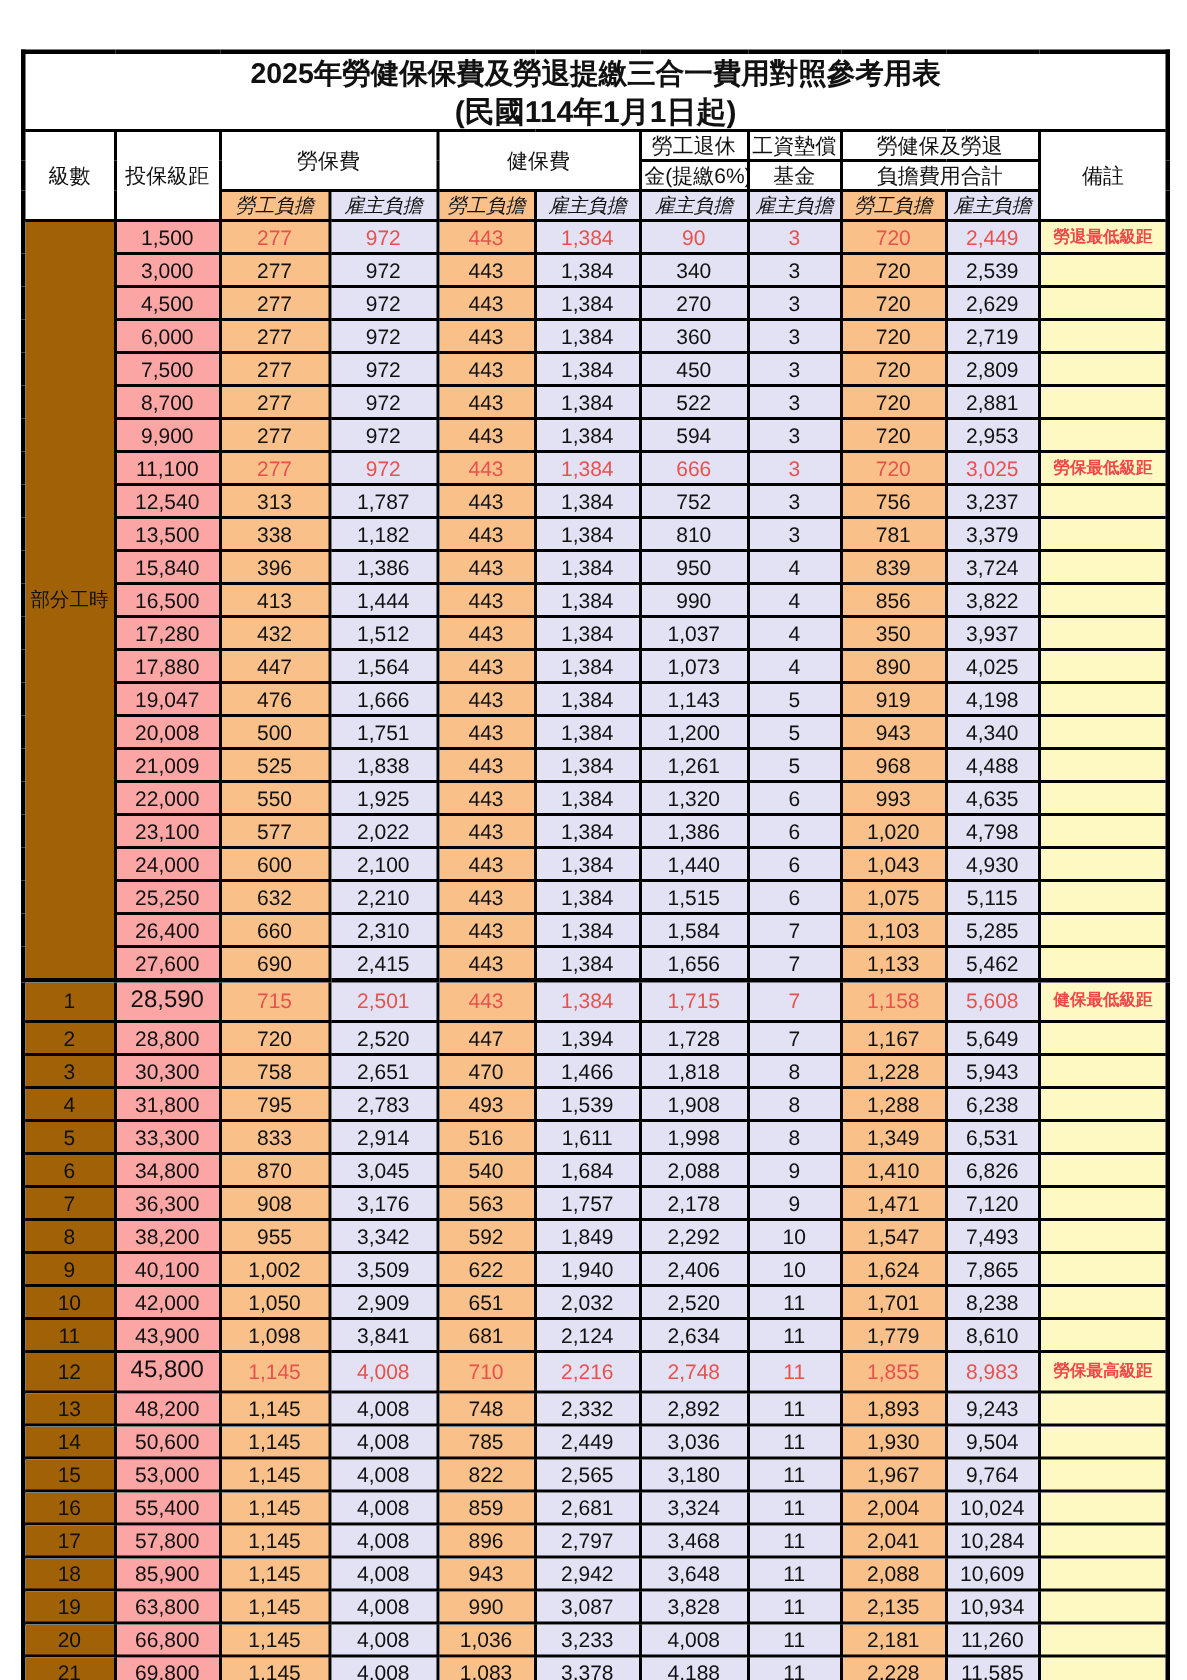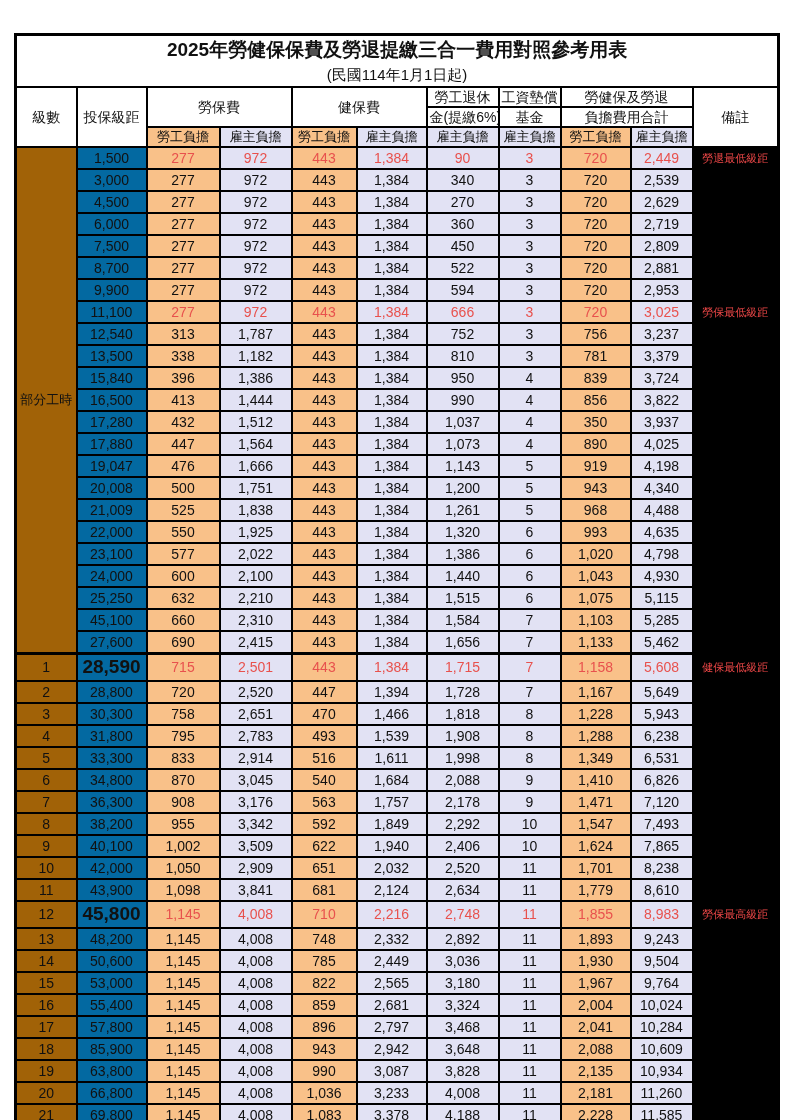--- a/index.html
+++ b/index.html
@@ -8,35 +8,35 @@
     font-family:"Liberation Sans","DejaVu Sans",sans-serif;
     color:#111;position:relative;
   }
   .sheet{position:absolute;left:14px;top:33px;width:763px;}
   table{border-collapse:collapse;table-layout:fixed;width:100%;border:3px solid #000;}
   th,td{border:2px solid #000;padding:0 2px;text-align:center;vertical-align:middle;
         overflow:hidden;white-space:nowrap;box-sizing:border-box;}
   
   .title-cell{height:42px;background:#fff;}
   .t1{font-size:19px;font-weight:bold;line-height:28px;}
-  .t2{font-size:15px;font-weight:normal;line-height:22px;}
+  .t2{font-size:20px;font-weight:bold;line-height:22px;}
   
   .h1 th,.h2 th{font-size:14px;font-weight:normal;height:18px;line-height:18px;background:#fff;}
-  .h3 th{font-size:13px;font-weight:normal;height:18px;line-height:18px;}
+  .h3 th{font-size:13px;font-weight:normal;height:18px;line-height:18px;font-style:italic;}
   
   td{font-size:14px;height:22px;line-height:20px;}
   td.level{font-size:14px;background:#a16207;}
   td.level.part{font-size:13px;}
-  td.bracket{background:#0369a1;}
+  td.bracket{background:#fca5a5;}
   .emp{background:#F9C189;}
   .er{background:#E2E2F4;}
-  td.remark{font-size:11px;font-weight:normal;color:#F04848;background:#000000;padding:0 1px;}
+  td.remark{font-size:11px;font-weight:bold;color:#F04848;background:#fef9c3;padding:0 1px;}
   tr.hl td.val{color:#E8514D;}
   tr.tall td{height:27px;}
-  tr.tall td.bracket{font-size:19px;font-weight:bold;}
+  tr.tall td.bracket{font-size:16px;font-weight:normal;}
   tr.sep td{border-top:3px solid #000;}
 </style>
 </head>
 <body>
 
 <div class="sheet">
   <table>
     <colgroup>
       <col style="width:61px">
         <col style="width:70px">
@@ -331,21 +331,21 @@
           <td class="val er">2,210</td>
           <td class="val emp">443</td>
           <td class="val er">1,384</td>
           <td class="val er">1,515</td>
           <td class="val er">6</td>
           <td class="val emp">1,075</td>
           <td class="val er">5,115</td>
           <td class="remark"></td>
         </tr>
         <tr>
-          <td class="bracket">45,100</td>
+          <td class="bracket">26,400</td>
           <td class="val emp">660</td>
           <td class="val er">2,310</td>
           <td class="val emp">443</td>
           <td class="val er">1,384</td>
           <td class="val er">1,584</td>
           <td class="val er">7</td>
           <td class="val emp">1,103</td>
           <td class="val er">5,285</td>
           <td class="remark"></td>
         </tr>

